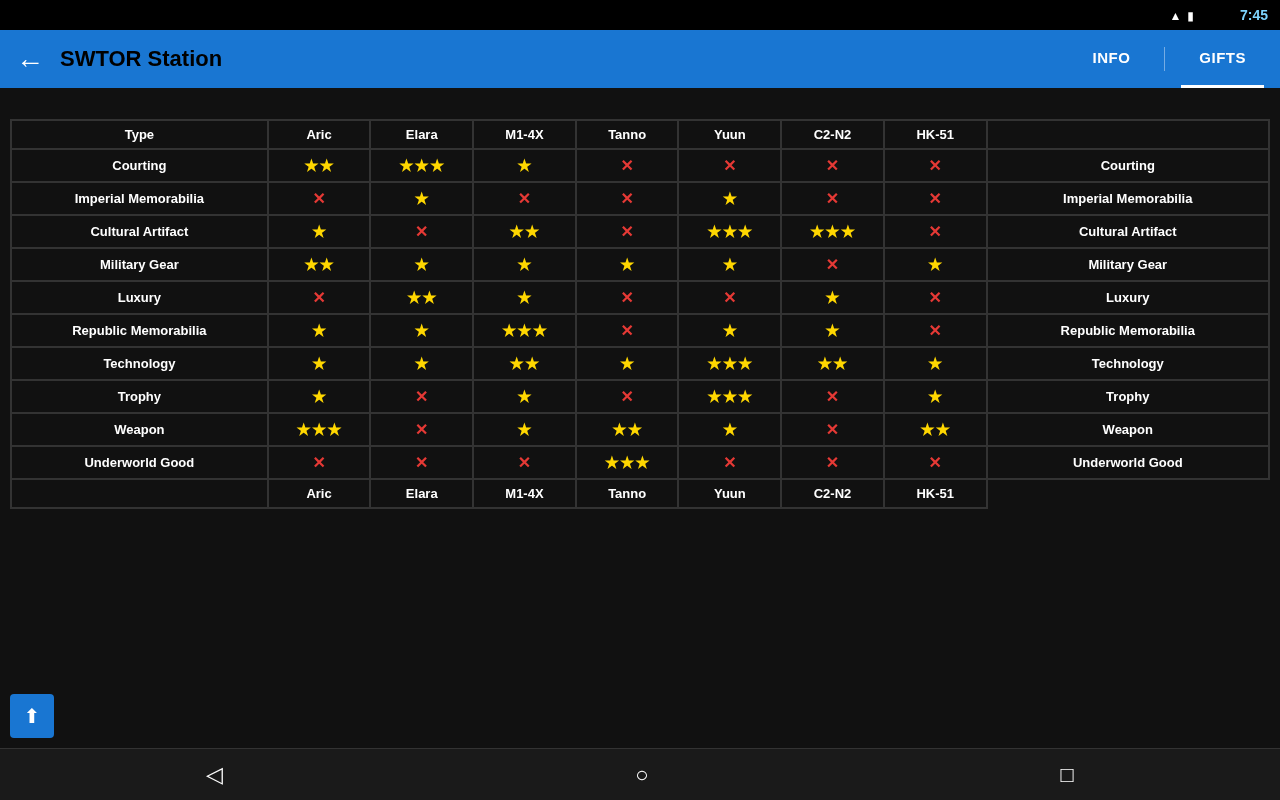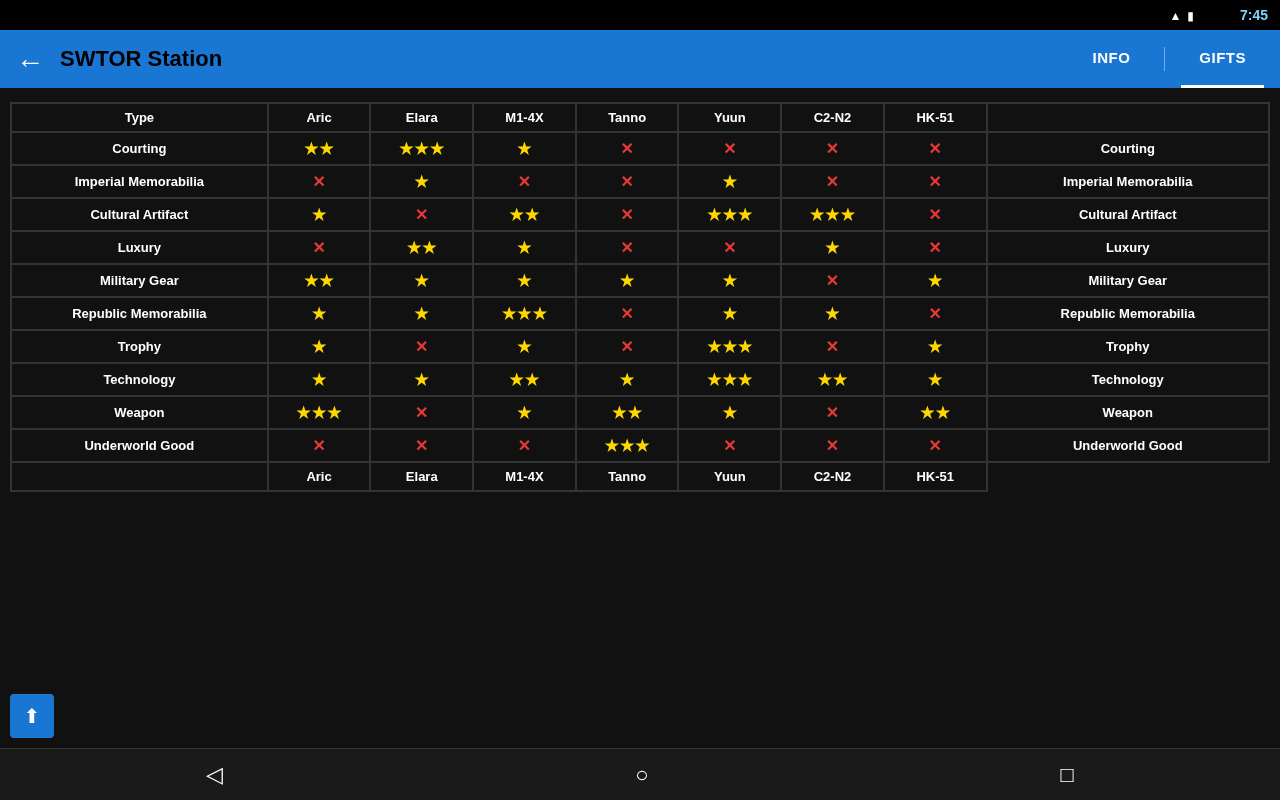--- a/index.html
+++ b/index.html
@@ -82,21 +82,21 @@
       width: 1px;
       height: 24px;
       background: rgba(255,255,255,0.4);
     }
 
     
     #main {
       width: 100%;
       height: calc(800px - 88px - 52px);
       background: #111;
-      padding: 14px 10px;
+      padding: 31px 10px;
       overflow: auto;
     }
 
     
     .gift-table {
       width: 100%;
       border-collapse: collapse;
       table-layout: fixed;
     }
     .gift-table td, .gift-table th {
@@ -329,20 +329,60 @@
             </div>
           </td>
           <td class="char-col">
             <div class="cell-value">
               <span class="star-red">✕</span>
             </div>
           </td>
           <td class="right-label-col">Cultural Artifact</td>
         </tr>
         <tr>
+          <td class="type-col">Military Gear</td>
+          <td class="char-col">
+            <div class="cell-value">
+              <span class="star-gold">★</span>
+              <span class="star-gold">★</span>
+            </div>
+          </td>
+          <td class="char-col">
+            <div class="cell-value">
+              <span class="star-gold">★</span>
+            </div>
+          </td>
+          <td class="char-col">
+            <div class="cell-value">
+              <span class="star-gold">★</span>
+            </div>
+          </td>
+          <td class="char-col">
+            <div class="cell-value">
+              <span class="star-gold">★</span>
+            </div>
+          </td>
+          <td class="char-col">
+            <div class="cell-value">
+              <span class="star-gold">★</span>
+            </div>
+          </td>
+          <td class="char-col">
+            <div class="cell-value">
+              <span class="star-red">✕</span>
+            </div>
+          </td>
+          <td class="char-col">
+            <div class="cell-value">
+              <span class="star-gold">★</span>
+            </div>
+          </td>
+          <td class="right-label-col">Military Gear</td>
+        </tr>
+        <tr>
           <td class="type-col">Luxury</td>
           <td class="char-col">
             <div class="cell-value">
               <span class="star-red">✕</span>
             </div>
           </td>
           <td class="char-col">
             <div class="cell-value">
               <span class="star-gold">★</span>
               <span class="star-gold">★</span>
@@ -369,60 +409,20 @@
             </div>
           </td>
           <td class="char-col">
             <div class="cell-value">
               <span class="star-red">✕</span>
             </div>
           </td>
           <td class="right-label-col">Luxury</td>
         </tr>
         <tr>
-          <td class="type-col">Military Gear</td>
-          <td class="char-col">
-            <div class="cell-value">
-              <span class="star-gold">★</span>
-              <span class="star-gold">★</span>
-            </div>
-          </td>
-          <td class="char-col">
-            <div class="cell-value">
-              <span class="star-gold">★</span>
-            </div>
-          </td>
-          <td class="char-col">
-            <div class="cell-value">
-              <span class="star-gold">★</span>
-            </div>
-          </td>
-          <td class="char-col">
-            <div class="cell-value">
-              <span class="star-gold">★</span>
-            </div>
-          </td>
-          <td class="char-col">
-            <div class="cell-value">
-              <span class="star-gold">★</span>
-            </div>
-          </td>
-          <td class="char-col">
-            <div class="cell-value">
-              <span class="star-red">✕</span>
-            </div>
-          </td>
-          <td class="char-col">
-            <div class="cell-value">
-              <span class="star-gold">★</span>
-            </div>
-          </td>
-          <td class="right-label-col">Military Gear</td>
-        </tr>
-        <tr>
           <td class="type-col">Republic Memorabilia</td>
           <td class="char-col">
             <div class="cell-value">
               <span class="star-gold">★</span>
             </div>
           </td>
           <td class="char-col">
             <div class="cell-value">
               <span class="star-gold">★</span>
             </div>
@@ -450,20 +450,63 @@
             </div>
           </td>
           <td class="char-col">
             <div class="cell-value">
               <span class="star-red">✕</span>
             </div>
           </td>
           <td class="right-label-col">Republic Memorabilia</td>
         </tr>
         <tr>
+          <td class="type-col">Technology</td>
+          <td class="char-col">
+            <div class="cell-value">
+              <span class="star-gold">★</span>
+            </div>
+          </td>
+          <td class="char-col">
+            <div class="cell-value">
+              <span class="star-gold">★</span>
+            </div>
+          </td>
+          <td class="char-col">
+            <div class="cell-value">
+              <span class="star-gold">★</span>
+              <span class="star-gold">★</span>
+            </div>
+          </td>
+          <td class="char-col">
+            <div class="cell-value">
+              <span class="star-gold">★</span>
+            </div>
+          </td>
+          <td class="char-col">
+            <div class="cell-value">
+              <span class="star-gold">★</span>
+              <span class="star-gold">★</span>
+              <span class="star-gold">★</span>
+            </div>
+          </td>
+          <td class="char-col">
+            <div class="cell-value">
+              <span class="star-gold">★</span>
+              <span class="star-gold">★</span>
+            </div>
+          </td>
+          <td class="char-col">
+            <div class="cell-value">
+              <span class="star-gold">★</span>
+            </div>
+          </td>
+          <td class="right-label-col">Technology</td>
+        </tr>
+        <tr>
           <td class="type-col">Trophy</td>
           <td class="char-col">
             <div class="cell-value">
               <span class="star-gold">★</span>
             </div>
           </td>
           <td class="char-col">
             <div class="cell-value">
               <span class="star-red">✕</span>
             </div>
@@ -489,63 +532,20 @@
             <div class="cell-value">
               <span class="star-red">✕</span>
             </div>
           </td>
           <td class="char-col">
             <div class="cell-value">
               <span class="star-gold">★</span>
             </div>
           </td>
           <td class="right-label-col">Trophy</td>
-        </tr>
-        <tr>
-          <td class="type-col">Technology</td>
-          <td class="char-col">
-            <div class="cell-value">
-              <span class="star-gold">★</span>
-            </div>
-          </td>
-          <td class="char-col">
-            <div class="cell-value">
-              <span class="star-gold">★</span>
-            </div>
-          </td>
-          <td class="char-col">
-            <div class="cell-value">
-              <span class="star-gold">★</span>
-              <span class="star-gold">★</span>
-            </div>
-          </td>
-          <td class="char-col">
-            <div class="cell-value">
-              <span class="star-gold">★</span>
-            </div>
-          </td>
-          <td class="char-col">
-            <div class="cell-value">
-              <span class="star-gold">★</span>
-              <span class="star-gold">★</span>
-              <span class="star-gold">★</span>
-            </div>
-          </td>
-          <td class="char-col">
-            <div class="cell-value">
-              <span class="star-gold">★</span>
-              <span class="star-gold">★</span>
-            </div>
-          </td>
-          <td class="char-col">
-            <div class="cell-value">
-              <span class="star-gold">★</span>
-            </div>
-          </td>
-          <td class="right-label-col">Technology</td>
         </tr>
         <tr>
           <td class="type-col">Weapon</td>
           <td class="char-col">
             <div class="cell-value">
               <span class="star-gold">★</span>
               <span class="star-gold">★</span>
               <span class="star-gold">★</span>
             </div>
           </td>

